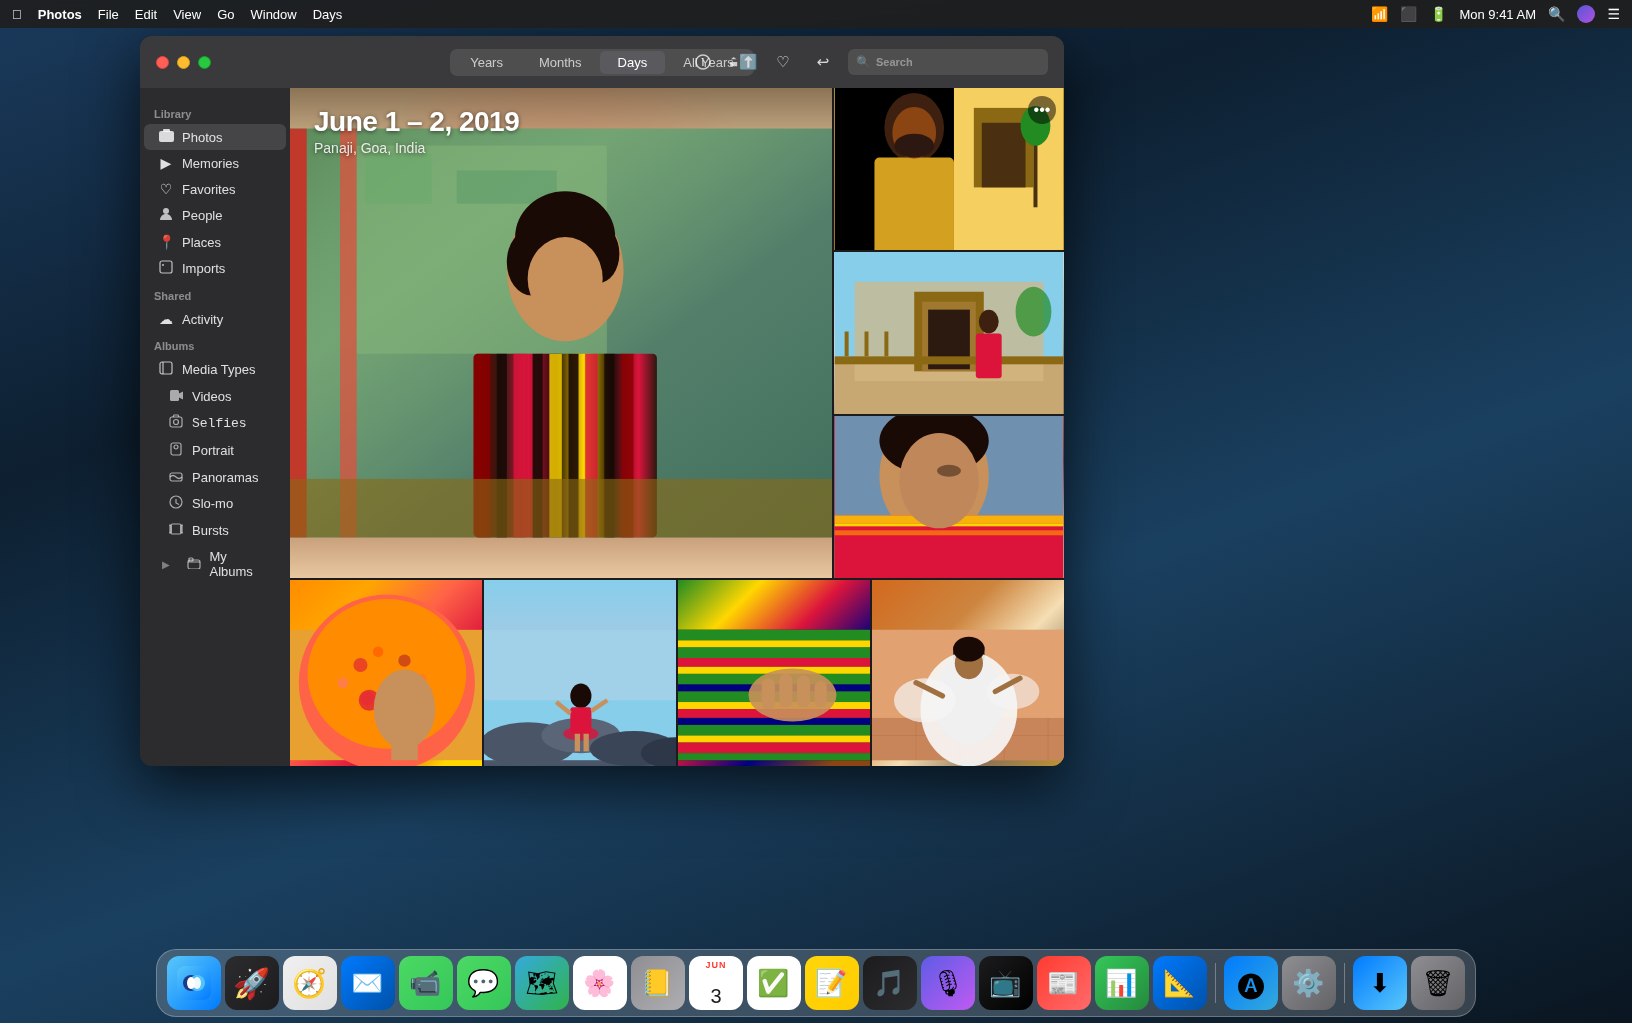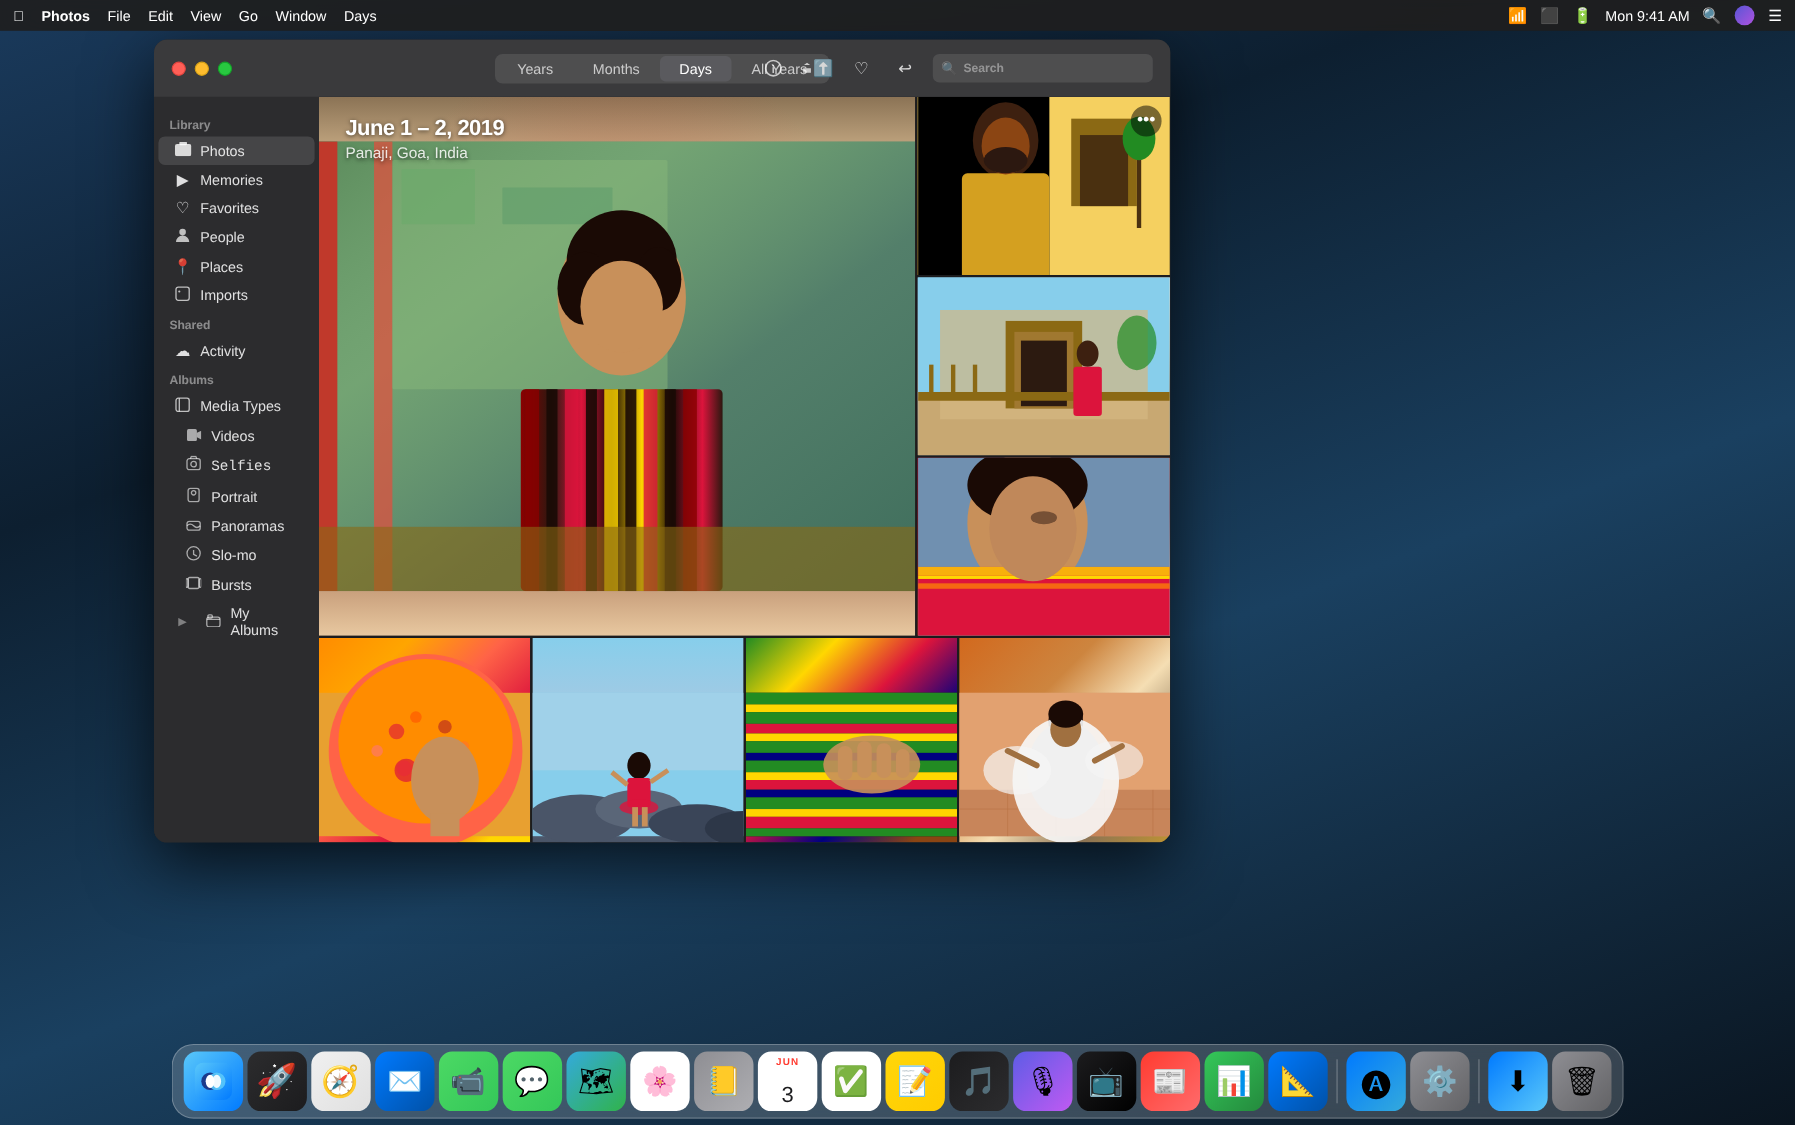--- a/index.html
+++ b/index.html
@@ -259,21 +259,21 @@
     
     .date-header {
       position: absolute;
       top: 18px;
       left: 24px;
       color: white;
       z-index: 10;
       text-shadow: 0 1px 4px rgba(0,0,0,0.6);
     }
     .date-header-title {
-      font-size: 20px;
+      font-size: 28px;
       font-weight: 700;
       letter-spacing: -0.5px;
     }
     .date-header-subtitle {
       font-size: 14px;
       font-weight: 400;
       color: rgba(255,255,255,0.85);
       margin-top: 2px;
     }
 

